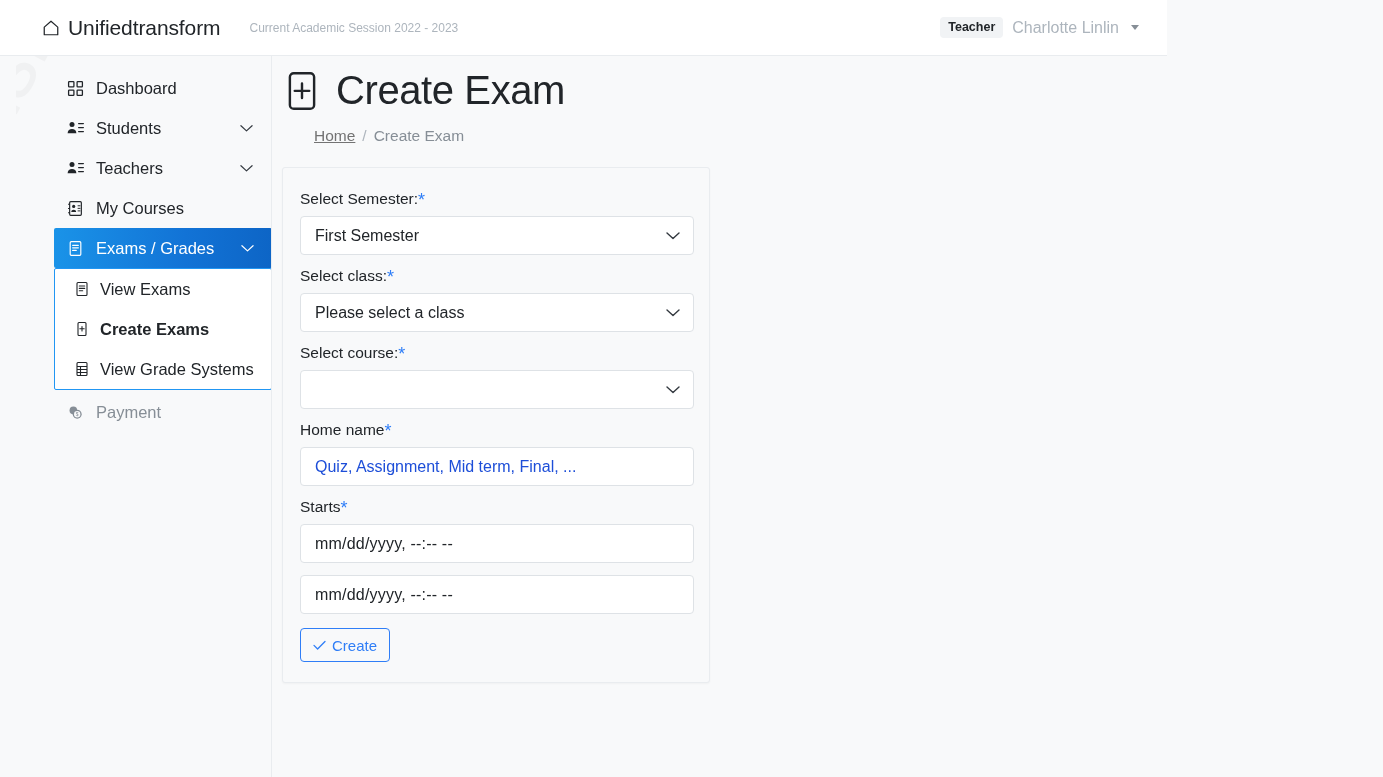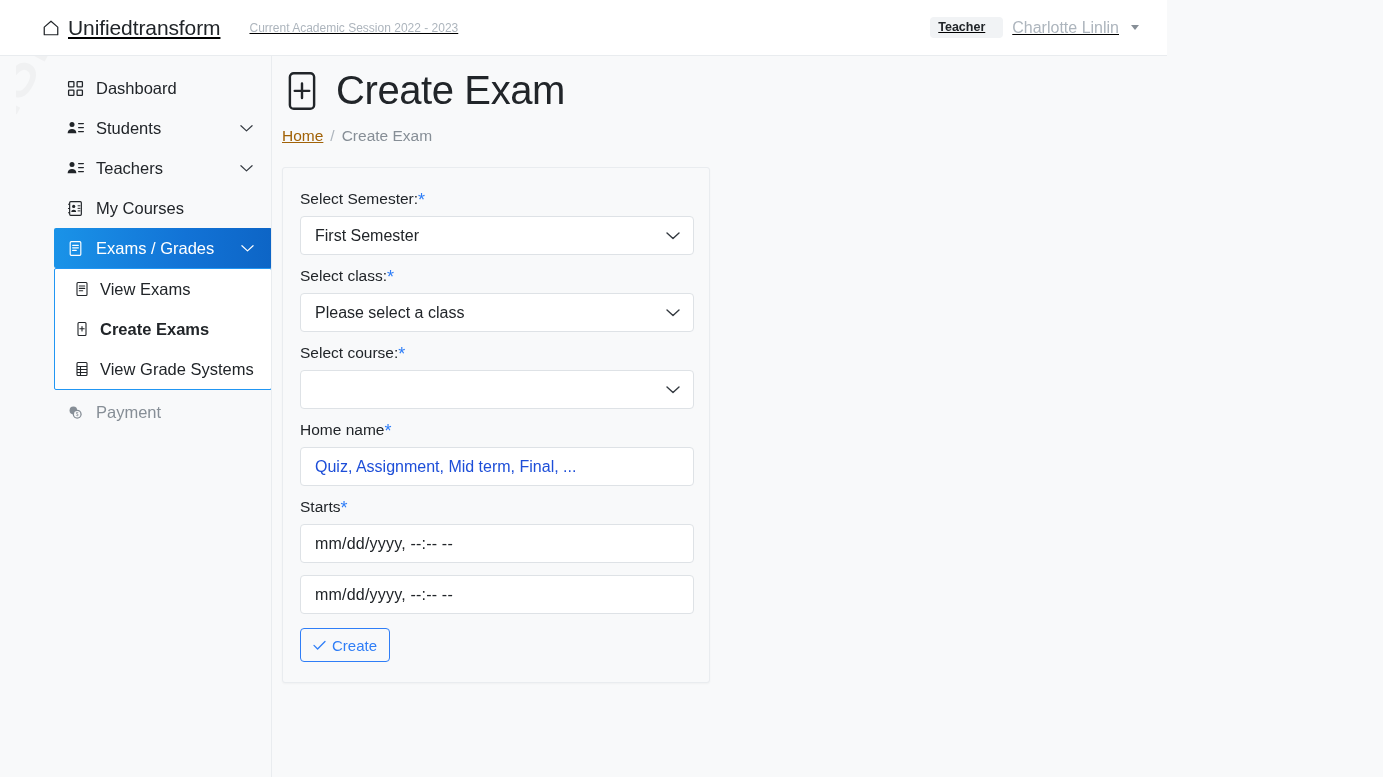--- a/index.html
+++ b/index.html
@@ -13,21 +13,20 @@
   }
 
   
   #topnav {
     position: absolute; top: 0; left: 0;
     width: 1167px; height: 56px;
     background: #ffffff;
     border-bottom: 1px solid #e9ecef;
     display: flex; align-items: center;
     z-index: 20;
-    text-decoration: underline;
   }
   #brand {
     display: flex; align-items: center; gap: 8px;
     margin-left: 42px;
     text-decoration: none;
   }
   #brand .brand-text {
     font-size: 21px; color: #212529; font-weight: 400;
     letter-spacing: -0.1px;
   }
@@ -36,21 +35,21 @@
     font-size: 12px;
     color: #adb5bd;
   }
   #nav-right {
     margin-left: auto; margin-right: 28px;
     display: flex; align-items: center; gap: 9px;
   }
   #role-badge {
     background: #f1f3f5;
     border-radius: 4px;
-    padding: 3px 18px 4px 8px;
+    padding: 3px 8px 4px 8px;
     font-size: 12.5px;
     font-weight: bold;
     color: #212529;
   }
   #user-name {
     font-size: 16px; color: #adb5bd;
   }
   .caret-down {
     width: 0; height: 0;
     border-left: 4.5px solid transparent;
@@ -153,23 +152,24 @@
     font-weight: 400;
     letter-spacing: -0.4px;
   }
   #breadcrumb {
     margin: 14px 0 0 25px;
     font-size: 15.5px;
     color: #868e96;
     display: flex; align-items: center; gap: 7px;
   }
   #breadcrumb .crumb-link {
-    color: #a16207;
+    color: #737373;
     text-decoration: underline;
     cursor: pointer;
+    margin-left: 32px;
   }
   #breadcrumb .crumb-sep { color: #adb5bd; }
 
   
   #form-card {
     position: absolute;
     left: 25px; top: 111px;
     width: 428px;
     background: #f8f9fa;
     border: 1px solid #e9ecef;

